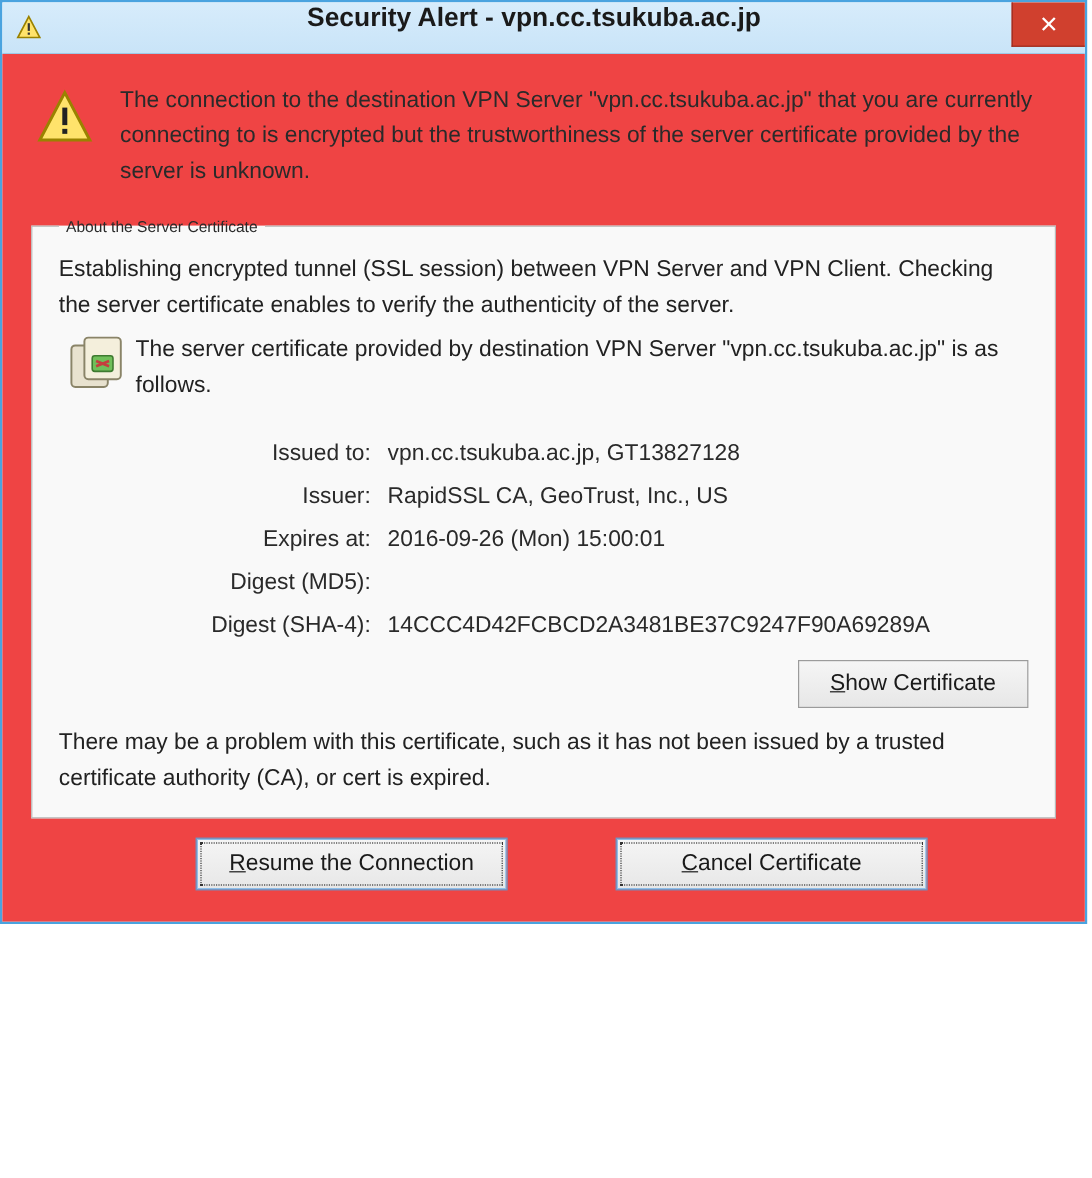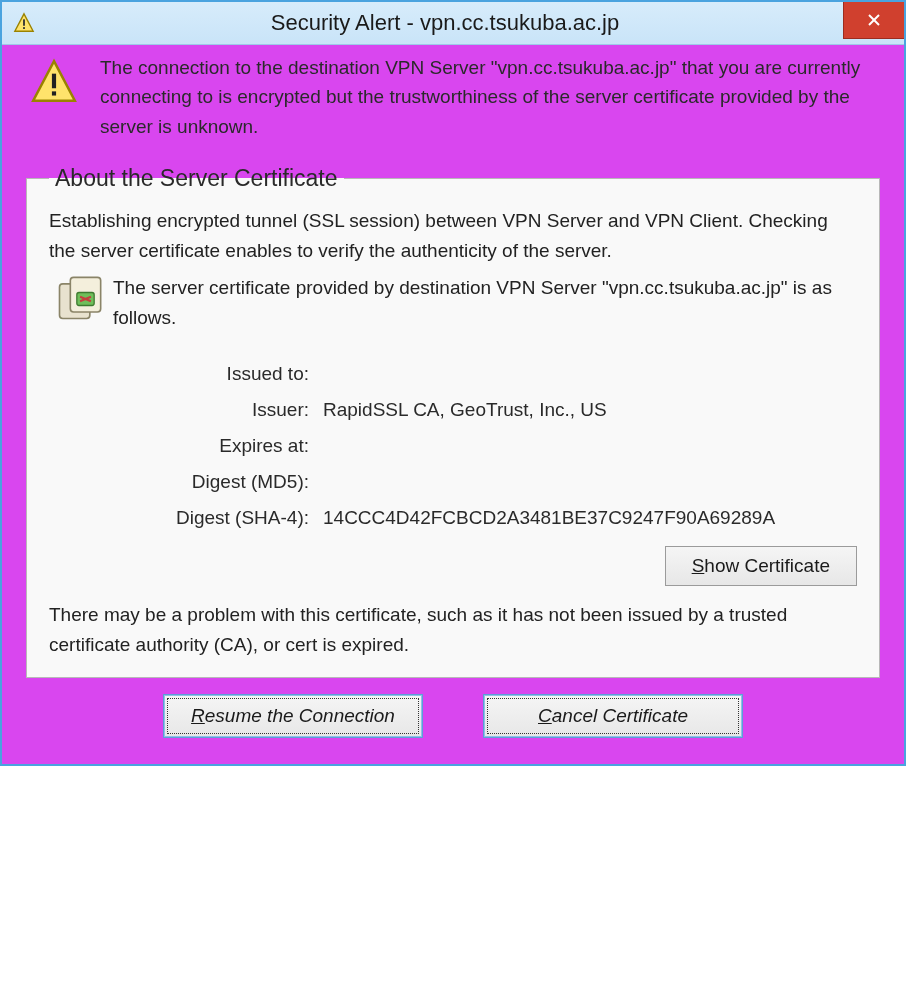--- a/index.html
+++ b/index.html
@@ -14,22 +14,22 @@
     width: 906px;
     border: 2px solid #4aa3df;
     background: #fff;
     box-sizing: border-box;
   }
   .titlebar {
     height: 42px;
     background: linear-gradient(#d7ecfb, #c9e4f8);
     border-bottom: 1px solid #9ec9e8;
     display: flex;
-    align-items: center;
     position: relative;
+    font-weight: bold;
   }
   .titlebar .icon-slot {
     width: 44px;
     display: flex;
     align-items: center;
     justify-content: center;
   }
   .titlebar .title {
     flex: 1;
     text-align: center;
@@ -47,22 +47,22 @@
     color: #fff;
     display: flex;
     align-items: center;
     justify-content: center;
     font-size: 20px;
     border-left: 1px solid #9c2c1f;
     border-bottom: 1px solid #9c2c1f;
   }
   .close-btn svg { width: 16px; height: 16px; }
   .content {
-    padding: 8px 24px 26px 24px;
-    background: #d946ef;
+    padding: 24px 24px 26px 24px;
+    background: #ef4444;
   }
   .top-row {
     display: flex;
     gap: 18px;
     padding-bottom: 14px;
   }
   .warning-icon {
     flex: 0 0 56px;
     display: flex;
     align-items: flex-start;
@@ -75,21 +75,21 @@
     font-size: 19px;
     color: #2a2a2a;
   }
   fieldset.group {
     border: 1px solid #b8b8b8;
     margin: 10px 0 16px 0;
     padding: 14px 22px 18px 22px;
     background: #f9f9f9;
   }
   fieldset.group > legend {
-    font-size: 23px;
+    font-size: 13px;
     color: #2a2a2a;
     padding: 0 6px;
   }
   .group-intro {
     line-height: 1.55;
     font-size: 19px;
     margin-bottom: 8px;
   }
   .cert-row {
     display: flex;
@@ -135,20 +135,21 @@
     margin: 10px 0 14px 0;
   }
   .btn {
     background: linear-gradient(#f5f5f5, #e7e7e7);
     border: 1px solid #9b9b9b;
     font-size: 19px;
     padding: 8px 26px;
     color: #1a1a1a;
     font-family: inherit;
     cursor: default;
+    margin-left: 30px;
   }
   .btn.focus {
     outline: 1px dotted #333;
     outline-offset: -5px;
     border: 1px solid #5c9fd6;
     box-shadow: 0 0 0 1px #8fbfe8 inset;
   }
   .problem-text {
     line-height: 1.55;
     font-size: 19px;
@@ -159,21 +160,20 @@
     margin-bottom: 20px;
   }
   .button-row {
     display: flex;
     justify-content: center;
     gap: 60px;
   }
   .button-row .btn {
     min-width: 260px;
     padding: 10px 20px;
-    font-style: italic;
   }
   u.ak { text-decoration: underline; }
 </style>
 </head>
 <body>
 
 <div class="window">
 
   <div class="titlebar">
     <div class="icon-slot">
@@ -219,27 +219,29 @@
             <line x1="25" y1="22" x2="35" y2="26" stroke="#c63e3e" stroke-width="2"></line>
             <line x1="25" y1="26" x2="35" y2="22" stroke="#c63e3e" stroke-width="2"></line>
           </svg>
         </div>
         <div class="cert-text">The server certificate provided by destination VPN Server "vpn.cc.tsukuba.ac.jp" is as follows.</div>
       </div>
 
       <div class="cert-table">
         <div class="tr">
           <div class="lbl">Issued to:</div>
+          <div class="val">vpn.cc.tsukuba.ac.jp, GT13827128</div>
         </div>
         <div class="tr">
           <div class="lbl">Issuer:</div>
           <div class="val">RapidSSL CA, GeoTrust, Inc., US</div>
         </div>
         <div class="tr">
           <div class="lbl">Expires at:</div>
+          <div class="val">2016-09-26 (Mon) 15:00:01</div>
         </div>
         <div class="tr">
           <div class="lbl">Digest (MD5):</div>
         </div>
         <div class="tr">
           <div class="lbl">Digest (SHA-4):</div>
           <div class="val">14CCC4D42FCBCD2A3481BE37C9247F90A69289A</div>
         </div>
       </div>
 

